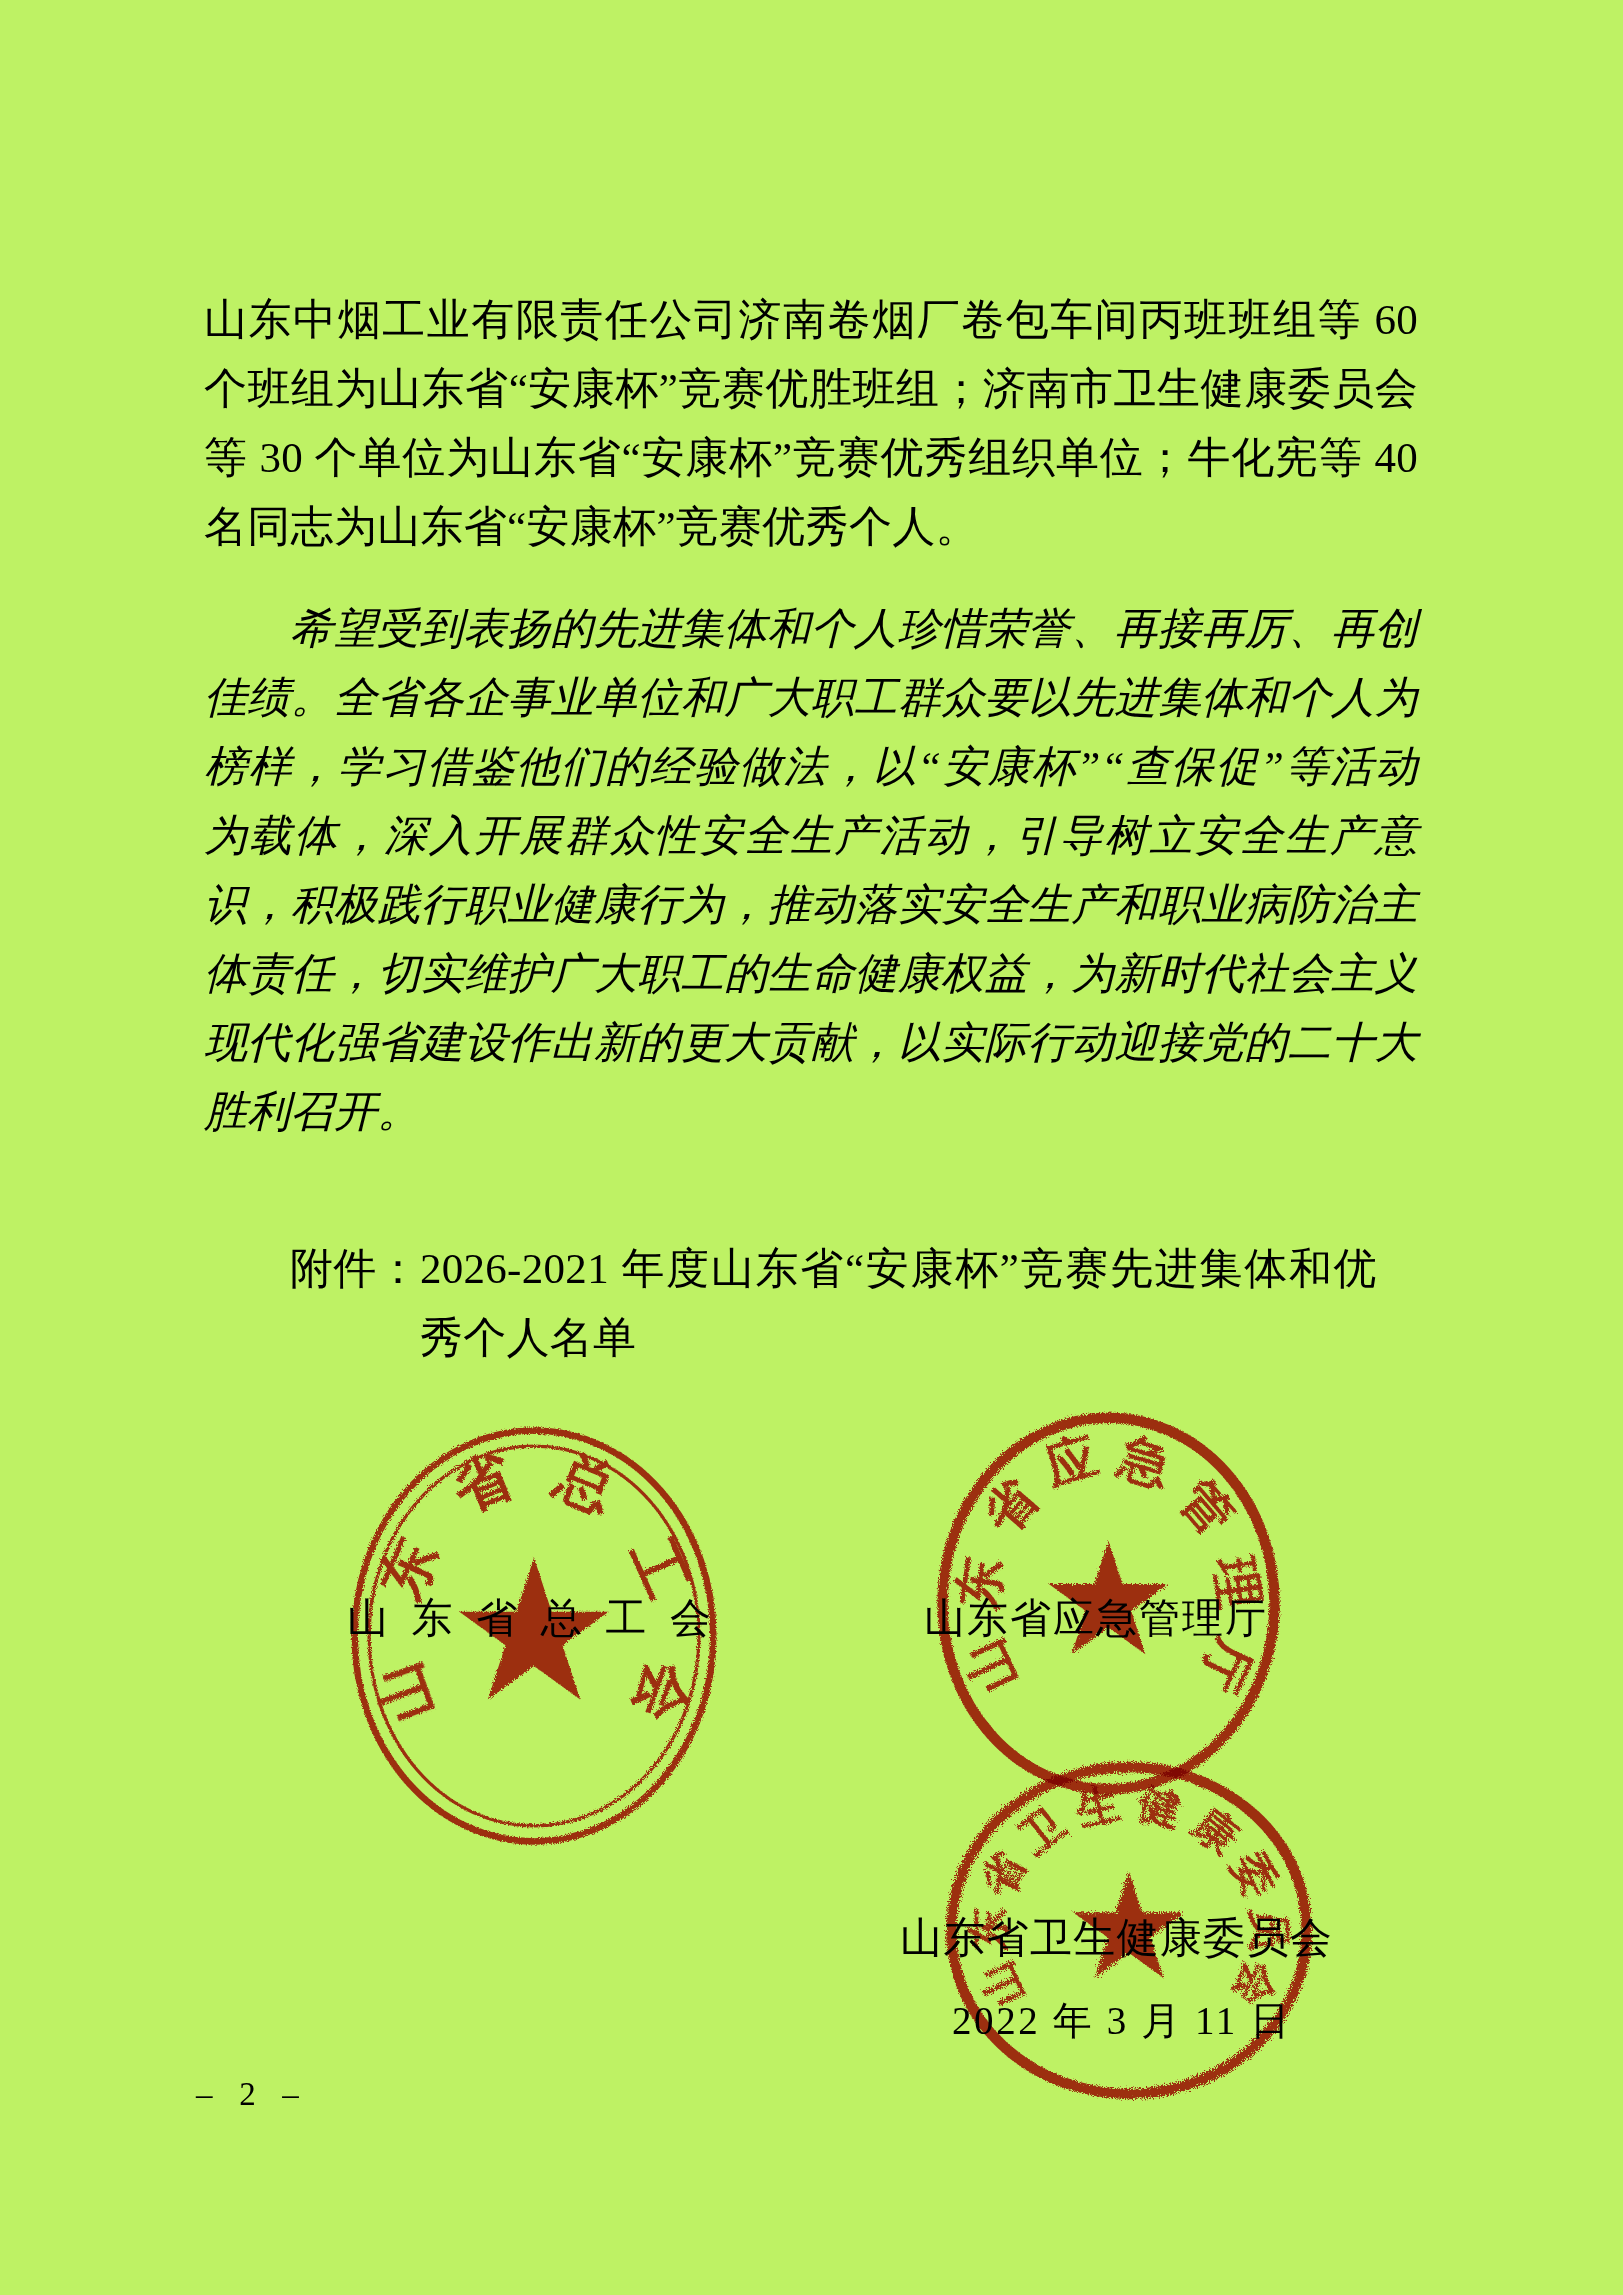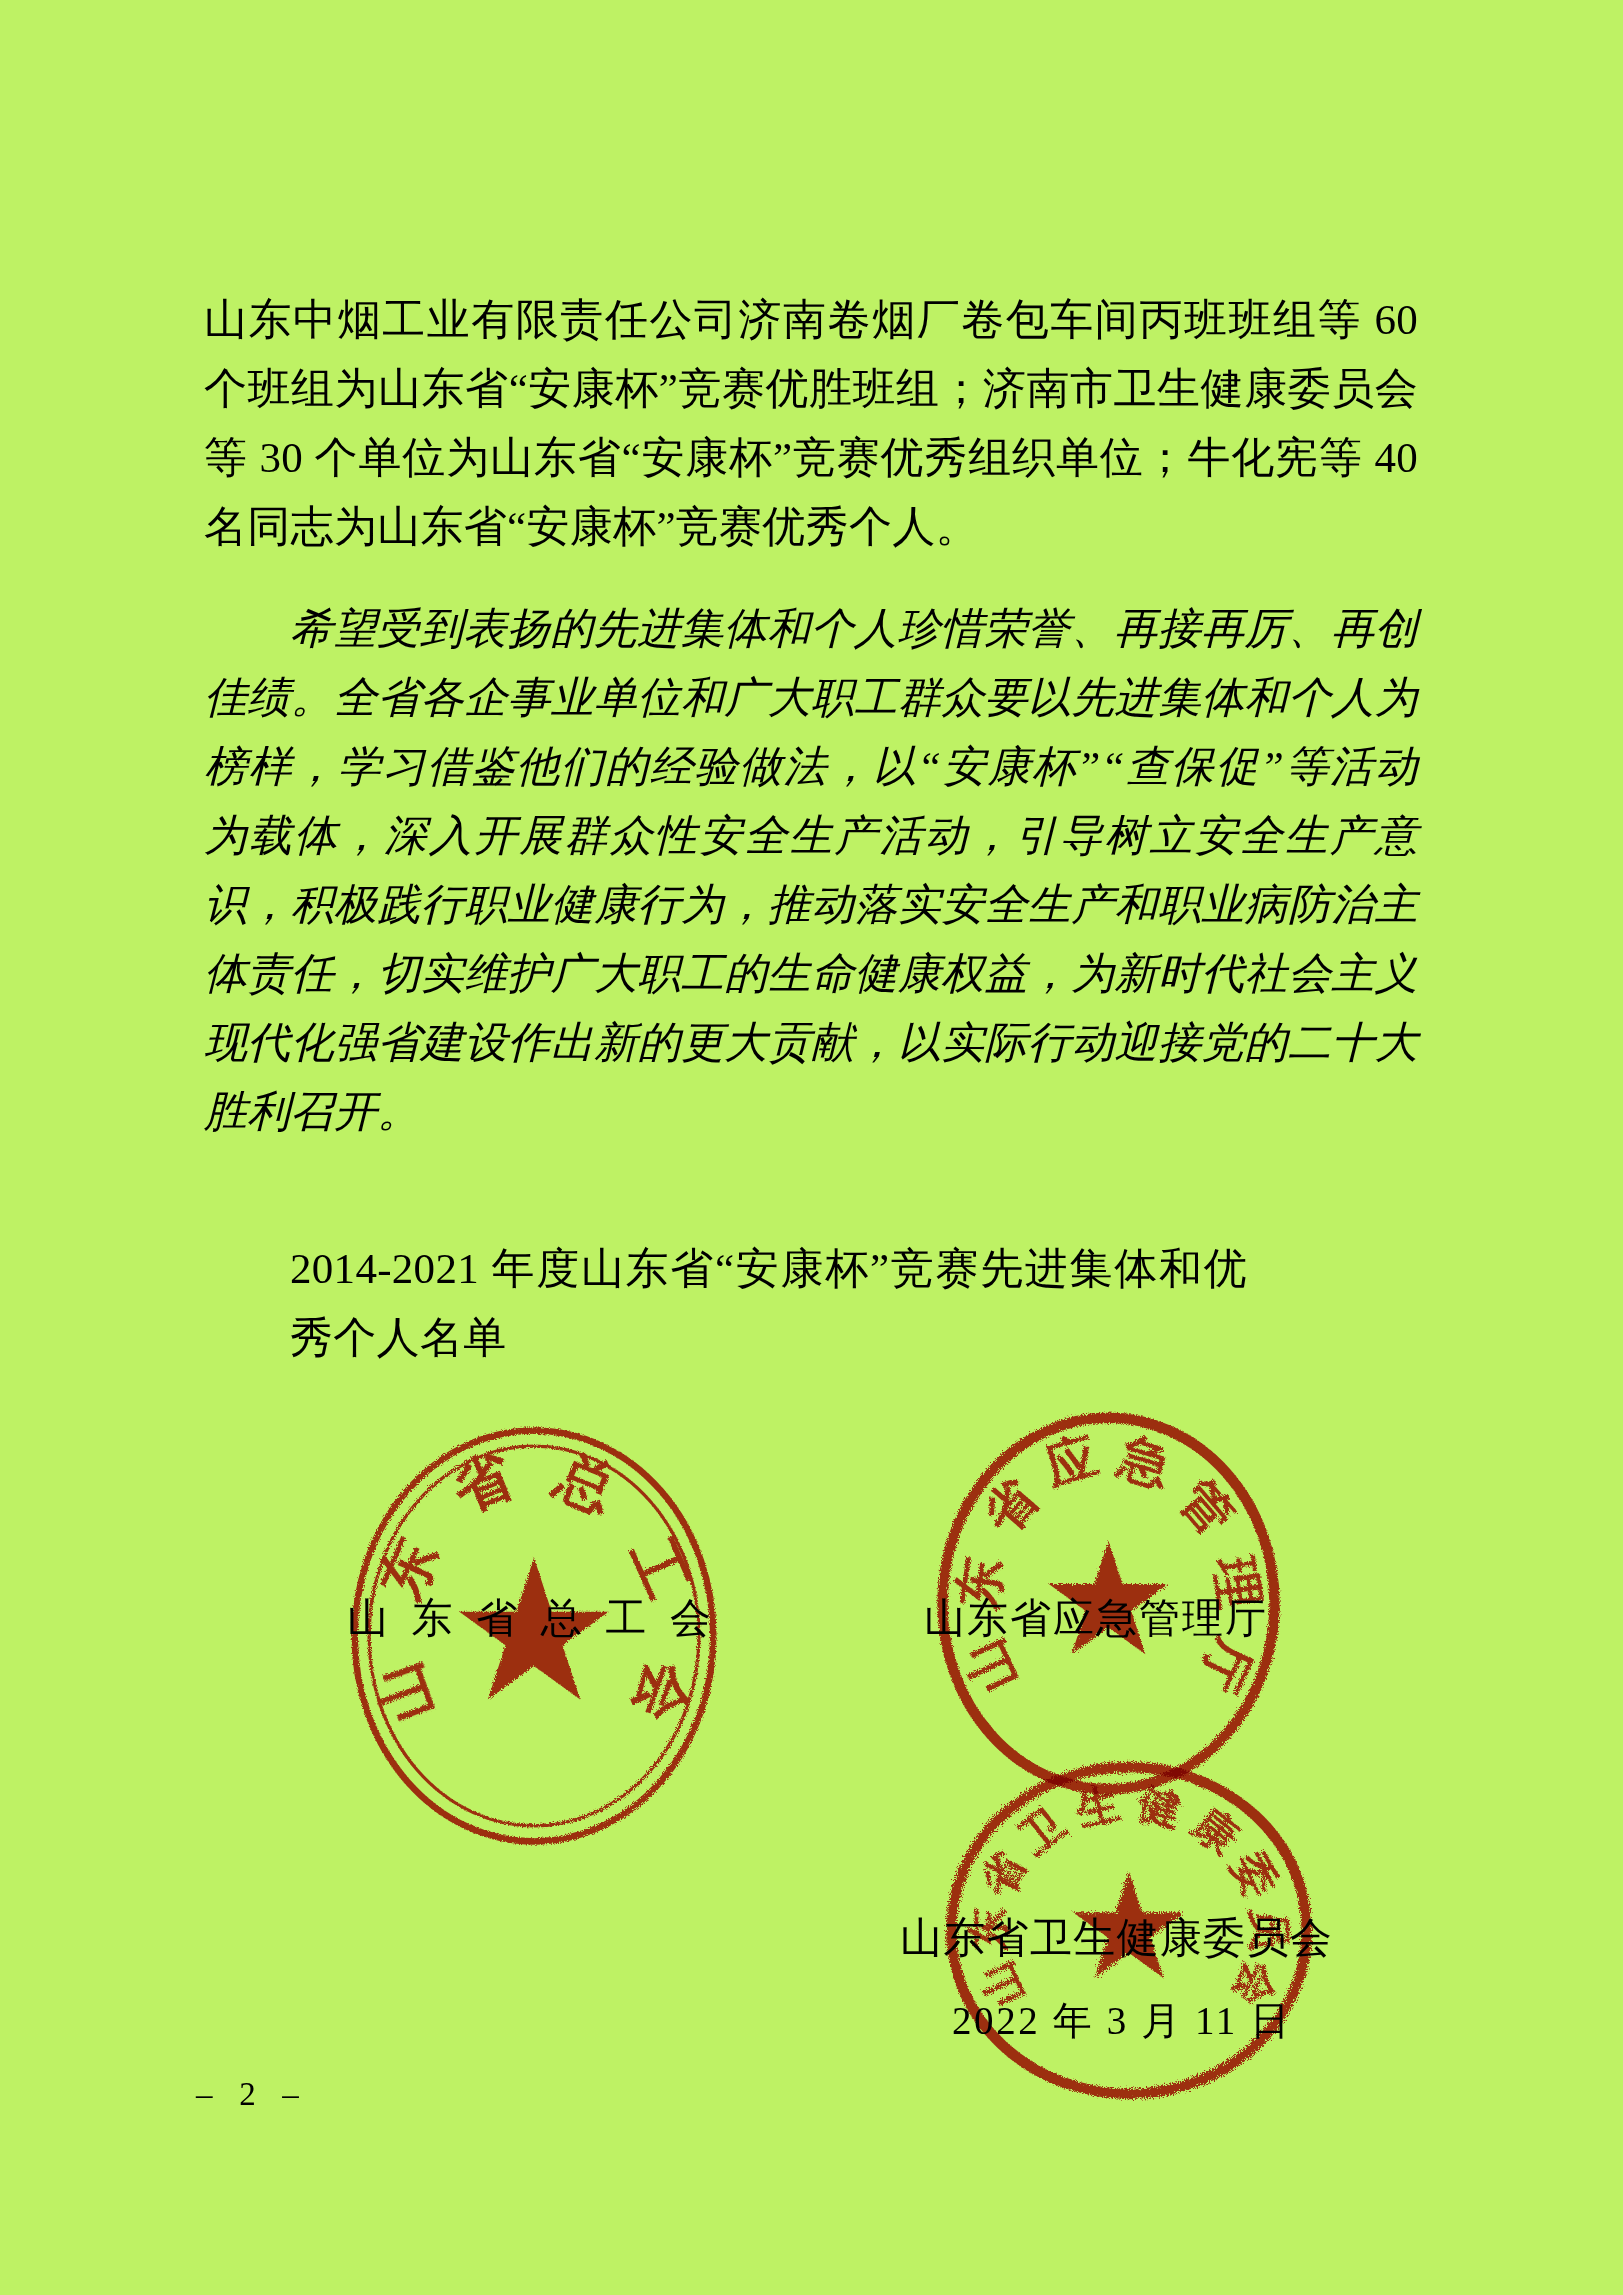--- a/index.html
+++ b/index.html
@@ -61,21 +61,22 @@
 </style>
 </head>
 <body>
 
 <div class="page">
 
   <div class="content">
     <p class="para">山东中烟工业有限责任公司济南卷烟厂卷包车间丙班班组等 60 个班组为山东省“安康杯”竞赛优胜班组；济南市卫生健康委员会等 30 个单位为山东省“安康杯”竞赛优秀组织单位；牛化宪等 40 名同志为山东省“安康杯”竞赛优秀个人。</p>
     <p class="para para-indent para-gap">希望受到表扬的先进集体和个人珍惜荣誉、再接再厉、再创佳绩。全省各企事业单位和广大职工群众要以先进集体和个人为榜样，学习借鉴他们的经验做法，以“安康杯”“查保促”等活动为载体，深入开展群众性安全生产活动，引导树立安全生产意识，积极践行职业健康行为，推动落实安全生产和职业病防治主体责任，切实维护广大职工的生命健康权益，为新时代社会主义现代化强省建设作出新的更大贡献，以实际行动迎接党的二十大胜利召开。</p>
     <div class="attachment">
-      <span class="att-text">2014-2021 年度山东省“安康杯”竞赛先进集体和优秀个人名单</span>
+      <span class="att-label">附件：</span>
+      <span class="att-text">2026-2021 年度山东省“安康杯”竞赛先进集体和优秀个人名单</span>
     </div>
   </div>
 
   <div class="sig sig1">山东省总工会</div>
 
   <div class="sig sig2">山东省应急管理厅</div>
 
   <div class="sig sig3">山东省卫生健康委员会</div>
 
   <div class="sig date-line">2022 年 3 月 11 日</div>

